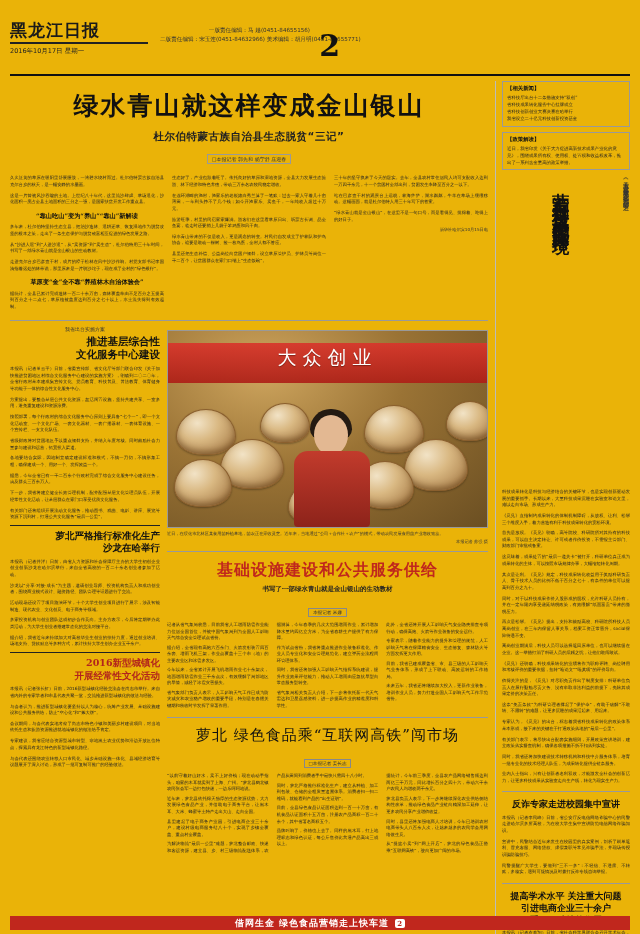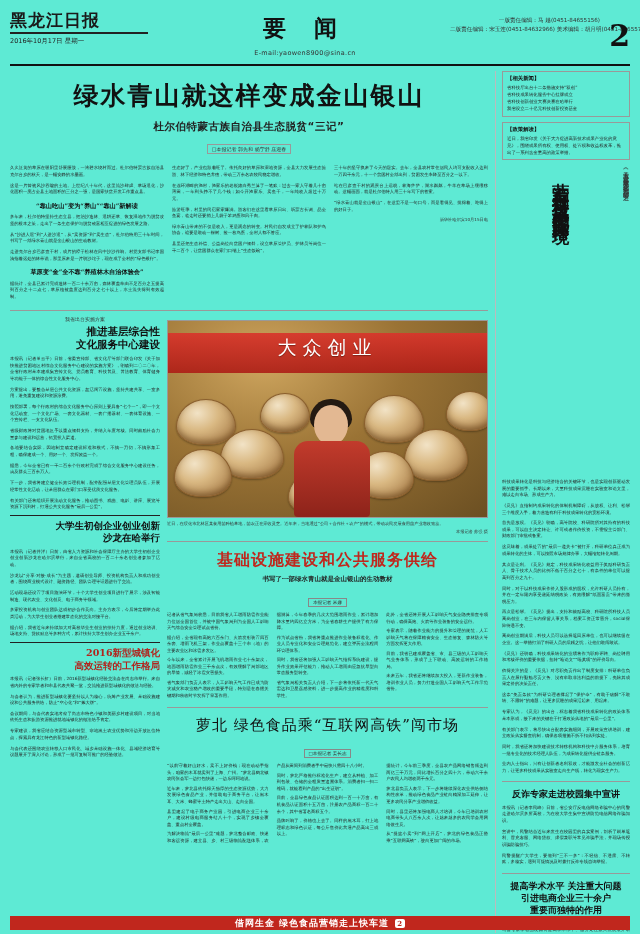--- a/index.html
+++ b/index.html
@@ -6,23 +6,23 @@
   body{
     width:640px;height:934px;
     background:#f3f1ec;
     font-family:"DejaVu Sans","Liberation Sans",sans-serif;
     color:#111;
     overflow:hidden;
   }
   .page{
     position:relative;
     width:640px;height:934px;
-    background:#5eead4;
+    background:#eab308;
     box-sizing:border-box;
-    padding:12px 10px 4px 10px;
+    padding:22px 10px 4px 10px;
   }
   
   .masthead{
     position:relative;
     height:52px;
     border-bottom:2px solid #111;
     display:flex;
     align-items:flex-start;
   }
   .logo-block{width:150px;}
@@ -308,24 +308,20 @@
 </head>
 <body>
 
 <div class="page">
 
   <div class="masthead">
     <div class="logo-block">
       <div class="logo-title">黑龙江日报</div>
       <div class="logo-rule"></div>
       <div class="logo-sub">2016年10月17日  星期一</div>
-    </div>
-    <div class="mast-center">
-      <div class="head-name">要  闻</div>
-      <div class="head-mail">E-mail:yaowen8900@sina.cn</div>
     </div>
     <div class="mast-right">
       <div class="inner">
         <div class="edline">一版责任编辑：马  越(0451-84655156)</div>
         <div class="edline">二版责任编辑：宋玉连(0451-84632966)   美术编辑：胡月明(0451-84655771)</div>
       </div>
       <div class="pagenum">2</div>
     </div>
   </div>
 
@@ -382,36 +378,36 @@
               <p>各地要结合实际，因地制宜确定建设标准和模式，不搞一刀切，不搞形象工程，确保建成一个、用好一个、发挥效益一个。</p>
               <p>据悉，今年全省已有一千二百余个行政村完成了综合文化服务中心建设任务，惠及群众三百余万人。</p>
               <p>下一步，我省将建立健全长效管理机制，配齐配强基层文化管理员队伍，开展经常性文化活动，让基层群众在家门口享受优质文化服务。</p>
               <p>有关部门还将组织开展流动文化服务，推动图书、戏曲、电影、讲座、展览等资源下沉到村，打通公共文化服务“最后一公里”。</p>
             </div>
           </div>
 
           <div class="rulebar"></div>
 
           <div>
-            <div class="lc-title" style="white-space:pre-line;font-size:9.5px;">大学生初创企业创业创新
+            <div class="lc-title" style="white-space:pre-line;font-size:9.5px;">萝北严格推行标准化生产
 沙龙在哈举行</div>
             <div class="body-text">
               <p>本报讯（记者井洋）日前，由省人力资源和社会保障厅主办的大学生初创企业创业创新沙龙在哈尔滨举行，来自全省高校的一百二十余名创业者参加了活动。</p>
               <p>沙龙以“分享·对接·成长”为主题，邀请创业导师、投资机构负责人和成功创业者，围绕商业模式设计、融资路径、团队管理等话题进行了交流。</p>
               <p>活动现场还设置了项目路演环节，十个大学生创业项目进行了展示，涉及智能制造、现代农业、文化创意、电子商务等领域。</p>
               <p>多家投资机构与创业团队达成初步合作意向。主办方表示，今后将定期举办此类活动，为大学生创业者搭建常态化的交流对接平台。</p>
               <p>据介绍，我省近年来持续加大对高校毕业生创业的扶持力度，通过创业培训、场地支持、贷款贴息等多种方式，累计扶持大学生创办企业五千余户。</p>
             </div>
           </div>
 
           <div class="rulebar"></div>
 
           <div>
             <div class="lc-title red" style="white-space:pre-line;font-size:9.5px;">2016新型城镇化
-高效运转的工作格局</div>
+开展经常性文化活动</div>
             <div class="body-text">
               <p>本报讯（记者张长虹）日前，2016新型城镇化经验交流会在尚志市举行。来自省内外的专家学者和市县代表共聚一堂，交流推进新型城镇化的做法与经验。</p>
               <p>与会者认为，推进新型城镇化要坚持以人为核心，统筹产业发展、基础设施建设和公共服务供给，防止“空心化”和“摊大饼”。</p>
               <p>会议期间，与会代表实地考察了尚志市特色小镇和美丽乡村建设项目，对当地依托生态和旅游资源推进就地城镇化的做法给予肯定。</p>
               <p>专家建议，我省应结合资源型城市转型、寒地黑土农业优势和沿边开放区位特点，探索具有龙江特色的新型城镇化路径。</p>
               <p>与会代表还围绕农业转移人口市民化、城乡基础设施一体化、县域经济培育等议题展开了深入讨论，形成了一批可复制可推广的经验做法。</p>
             </div>
           </div>
         </div>
 

